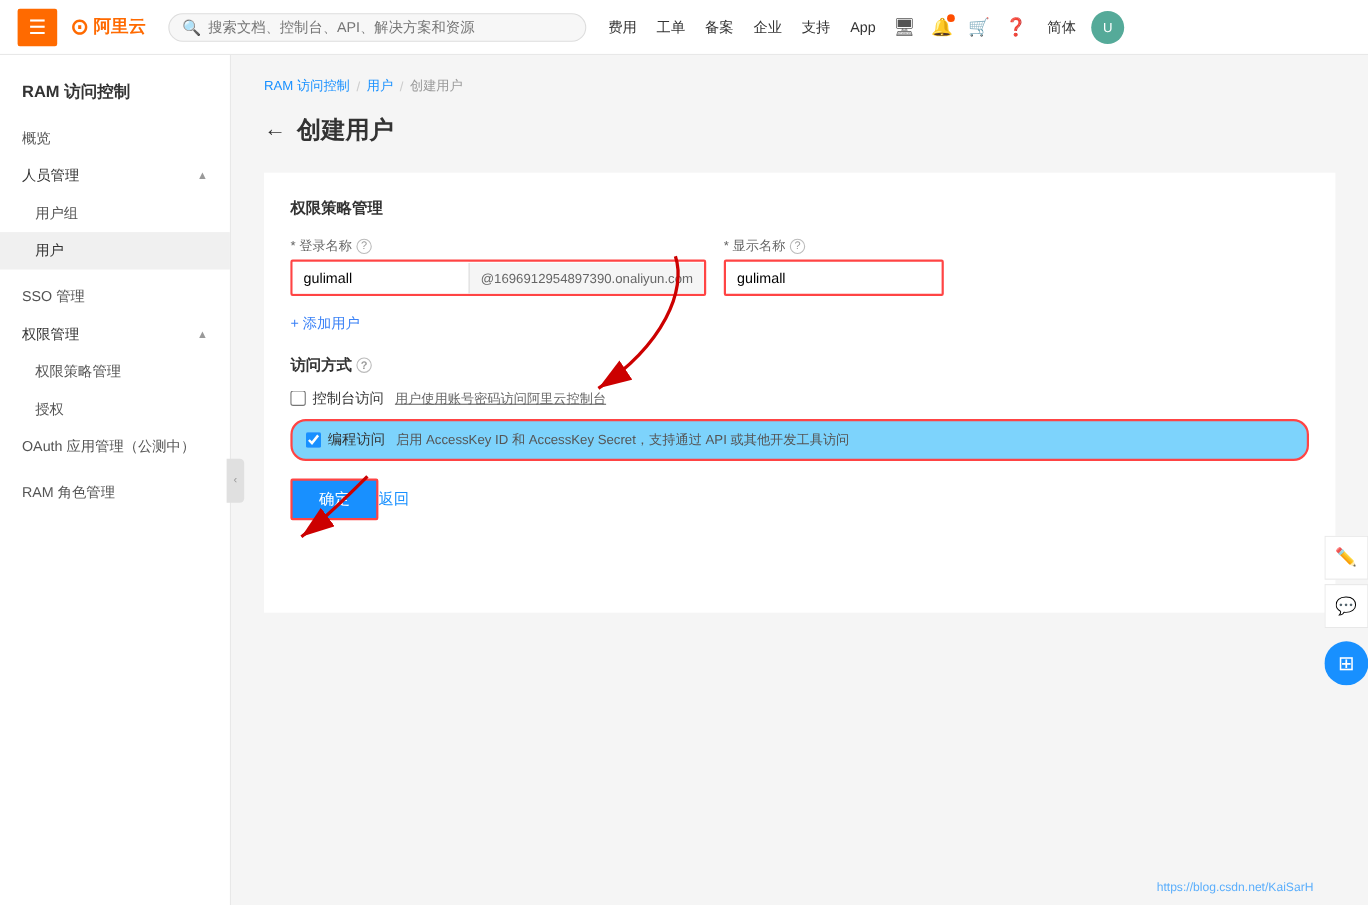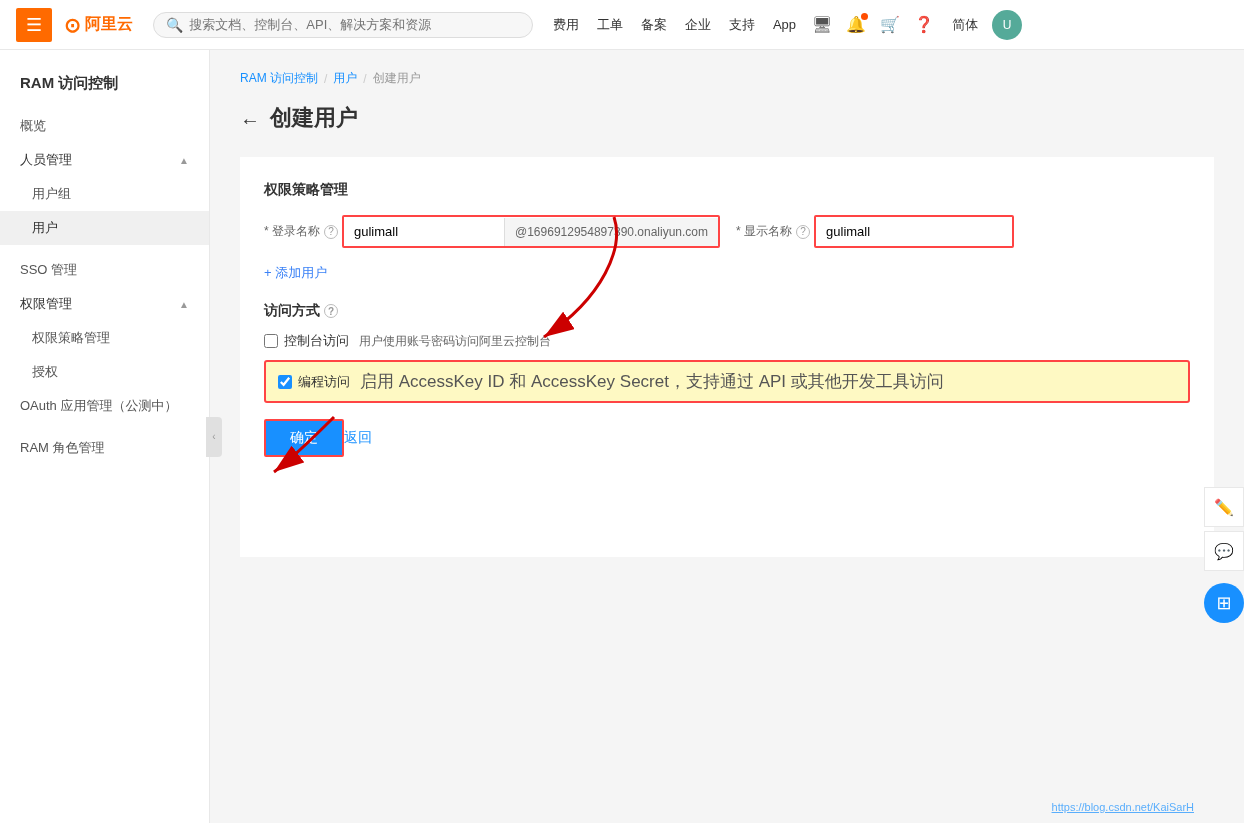--- a/index.html
+++ b/index.html
@@ -209,21 +209,21 @@
     }
 
     .field-row {
       display: flex;
       gap: 16px;
       margin-bottom: 16px;
     }
 
     .field-group {
       display: flex;
-      flex-direction: row;
+      flex-direction: column;
       gap: 4px;
     }
 
     .field-label {
       font-size: 12px;
       color: #666;
       display: flex;
       align-items: center;
       gap: 4px;
     }
@@ -311,43 +311,44 @@
       display: flex;
       align-items: center;
       gap: 6px;
       font-size: 13px;
       color: #333;
       cursor: pointer;
     }
     .access-option .desc {
       font-size: 12px;
       color: #666;
+      text-decoration: underline;
     }
 
     .programming-access-box {
       display: flex;
       align-items: center;
       gap: 10px;
       border: 2px solid #ff4444;
-      border-radius: 3px;
+      border-radius: 14px;
       padding: 8px 12px;
       margin-bottom: 10px;
-      background: #fef9c3;
+      background: #7dd3fc;
     }
     .programming-access-box label {
       display: flex;
       align-items: center;
       gap: 6px;
       font-size: 13px;
       color: #333;
       cursor: pointer;
       font-weight: 500;
     }
     .programming-access-box .desc {
-      font-size: 17px;
+      font-size: 12px;
       color: #555;
     }
 
     
     input[type="checkbox"] {
       width: 14px; height: 14px;
       accent-color: #1890ff;
       cursor: pointer;
     }
 
@@ -410,21 +411,20 @@
     }
 
     
     .watermark {
       position: fixed;
       bottom: 10px;
       right: 50px;
       font-size: 11px;
       color: #1890ff;
       opacity: 0.7;
-      text-decoration: underline;
     }
 
     
     .sidebar-collapse {
       position: absolute;
       left: 206px;
       top: 50%;
       transform: translateY(-50%);
       width: 16px; height: 40px;
       background: #e0e0e0;

